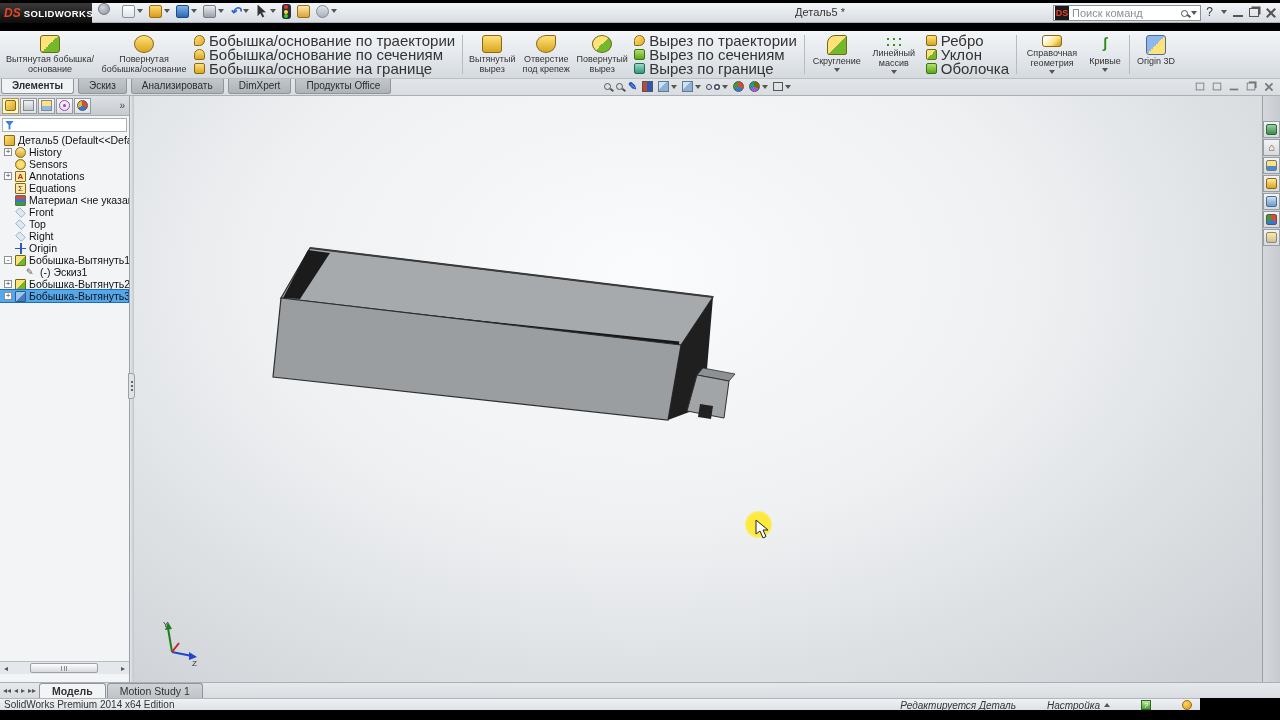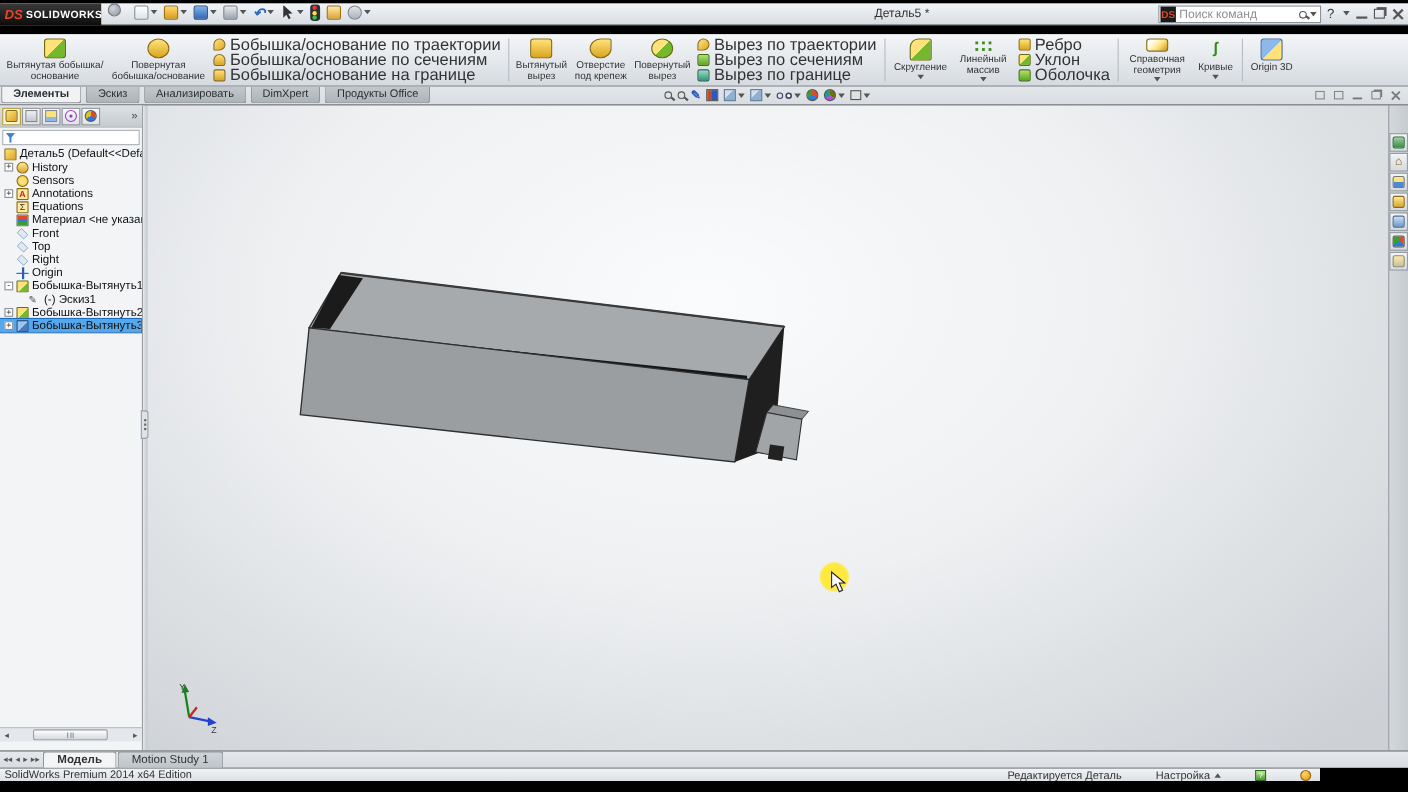--- a/index.html
+++ b/index.html
@@ -178,21 +178,21 @@
 
   
   #doctabs { position:absolute; left:0; top:682px; width:1280px; height:16px;
     background:linear-gradient(#e6e9ec,#d9dce0); border-top:1px solid #aab0b6; display:flex; align-items:flex-end; }
   .navbtns { display:flex; align-items:center; height:15px; padding:0 3px; gap:3px; color:#555; font-size:8px; }
   .dtab { height:15px; padding:1px 12px; font-size:10.5px; background:linear-gradient(#cfd4d9,#bfc4c9);
     border:1px solid #8f959b; border-bottom:none; border-radius:3px 3px 0 0; margin-right:1px; color:#333; }
   .dtab.active { background:#f2f4f6; font-weight:bold; }
   #statusbar { position:absolute; left:0; top:698px; width:1200px; height:12px; background:linear-gradient(#f0f2f4,#dde1e5);
     border-top:1px solid #b0b6bc; display:flex; align-items:center; font-size:10px; color:#333; padding:0 4px; }
-  #statusright { position:absolute; right:8px; top:0; height:12px; display:flex; align-items:center; gap:31px; }
+  #statusright { position:absolute; right:8px; top:0; height:12px; display:flex; align-items:center; gap:31px;font-style:italic; }
   .sic-green { width:10px; height:10px; background:linear-gradient(#bfe8a0,#4a9a2a); border:1px solid #2a6a1a;
     color:#fff; font-size:7px; line-height:9px; text-align:center; }
   .sic-orange { width:10px; height:10px; border-radius:50%; background:radial-gradient(circle at 35% 30%,#ffd95a,#e0941a); border:1px solid #9a6410; }
   .cfgdd { width:0; height:0; border-left:3px solid transparent; border-right:3px solid transparent; border-bottom:4px solid #555; }
 </style>
 </head>
 <body>
 
 <div id="app">
 

